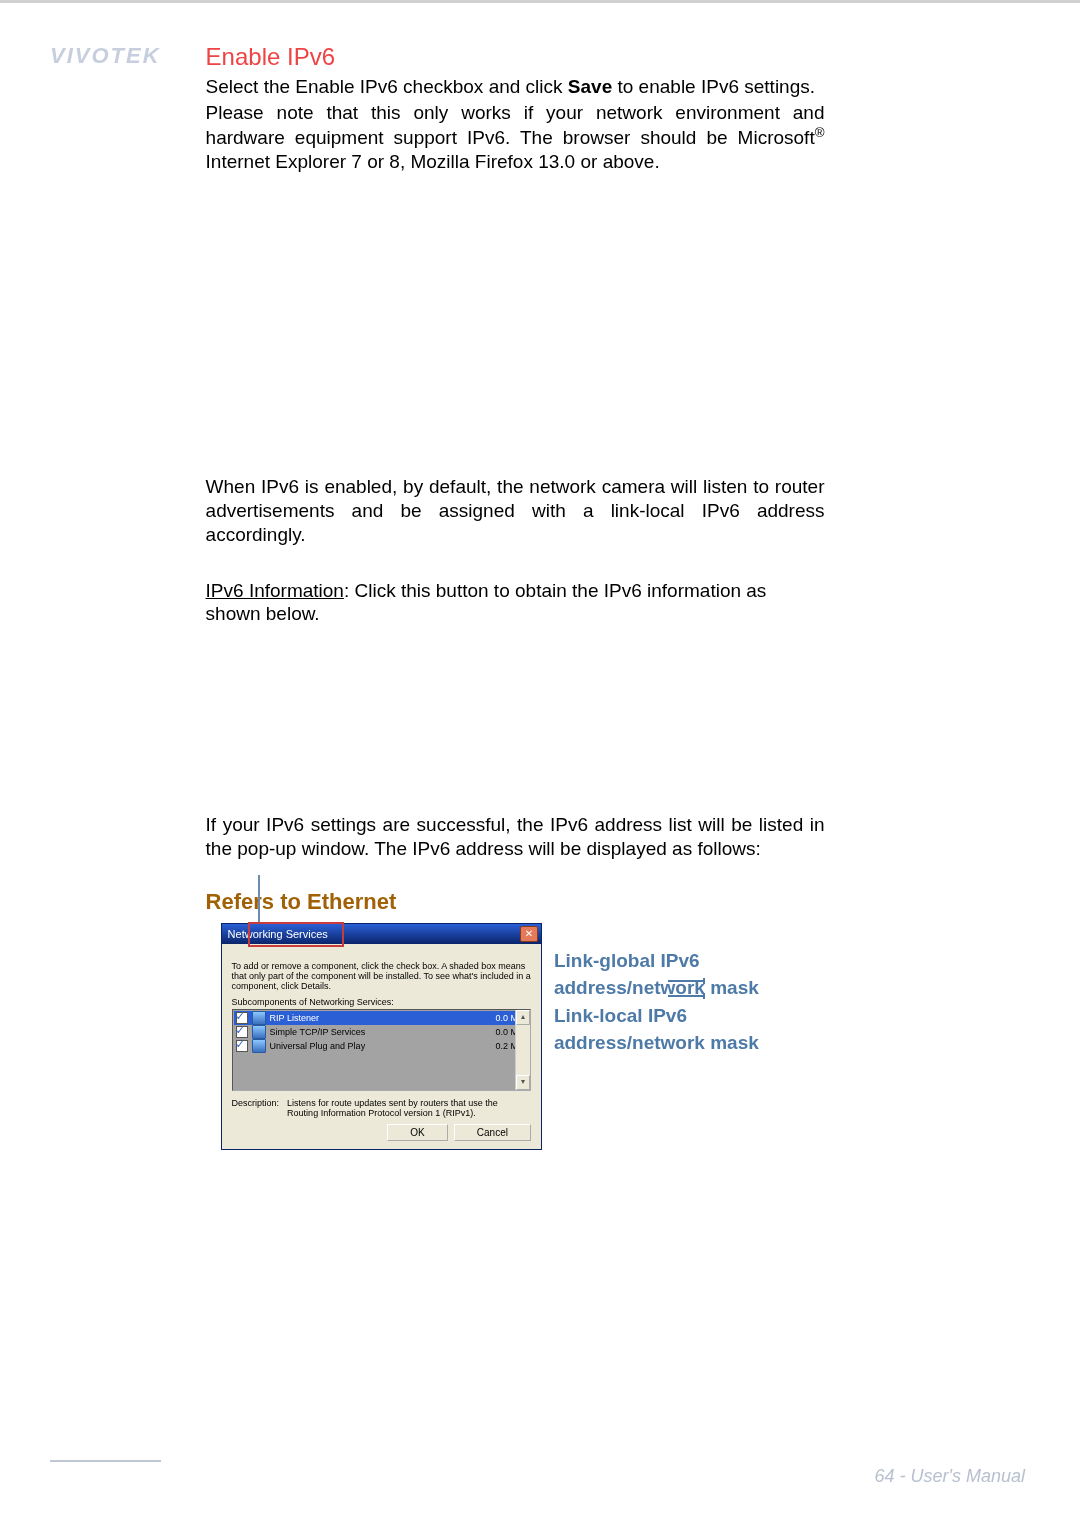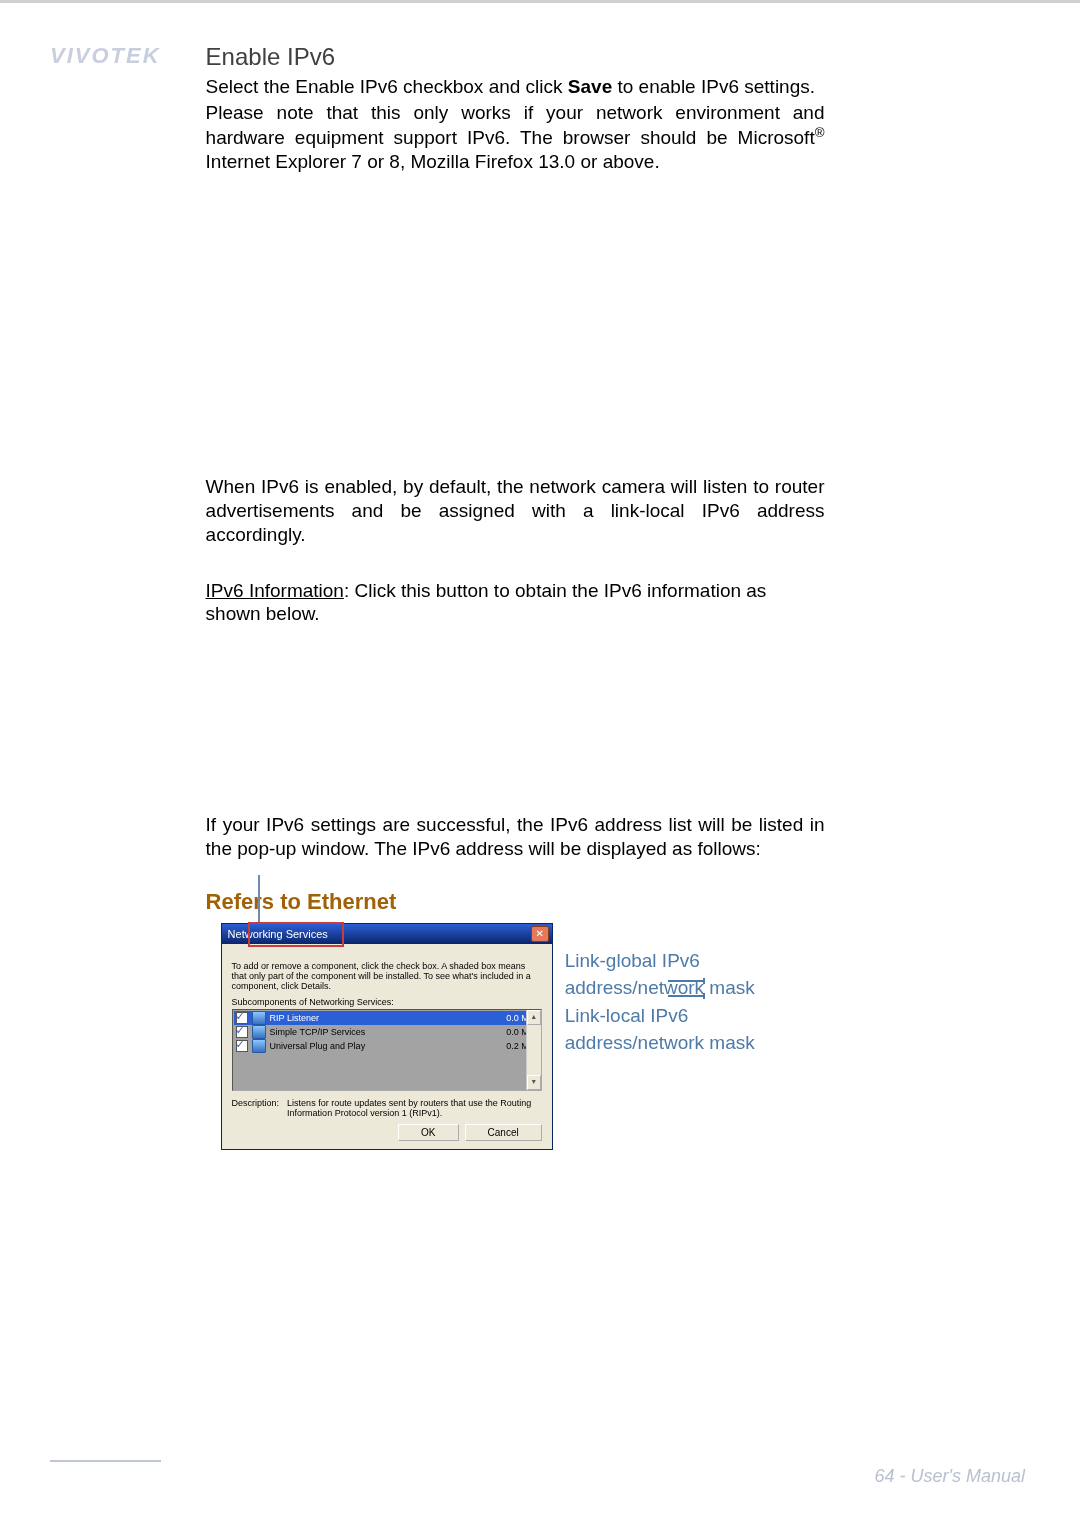--- a/index.html
+++ b/index.html
@@ -34,21 +34,21 @@
     font-style: italic;
     font-weight: bold;
     letter-spacing: 2px;
     color: #c7cfde;
   }
   .content {
     padding: 0 45px;
     flex: 1;
   }
   .heading2 {
-    color: #404040;
+    color: #ef4444;
     font-size: 24px;
     margin: 0 0 4px 0;
     font-weight: normal;
   }
   .body-text {
     font-size: 19px;
     line-height: 1.25;
     color: #000;
     margin: 0 0 2px 0;
   }
@@ -280,20 +280,21 @@
     left: 52px;
     top: -48px;
     height: 74px;
   }
   
   .anno-col {
     font-size: 19px;
     color: #4e7aa8;
     line-height: 1.45;
     padding-top: 24px;
+    font-weight: bold;
   }
   .anno-tick {
     position: absolute;
     width: 35px;
     height: 2px;
     background: #4e7aa8;
   }
   .anno-tick.t1 { left: 462px; top: 57px; }
   .anno-tick.t2 { left: 462px; top: 72px; }
   .anno-tick.t1::after,

